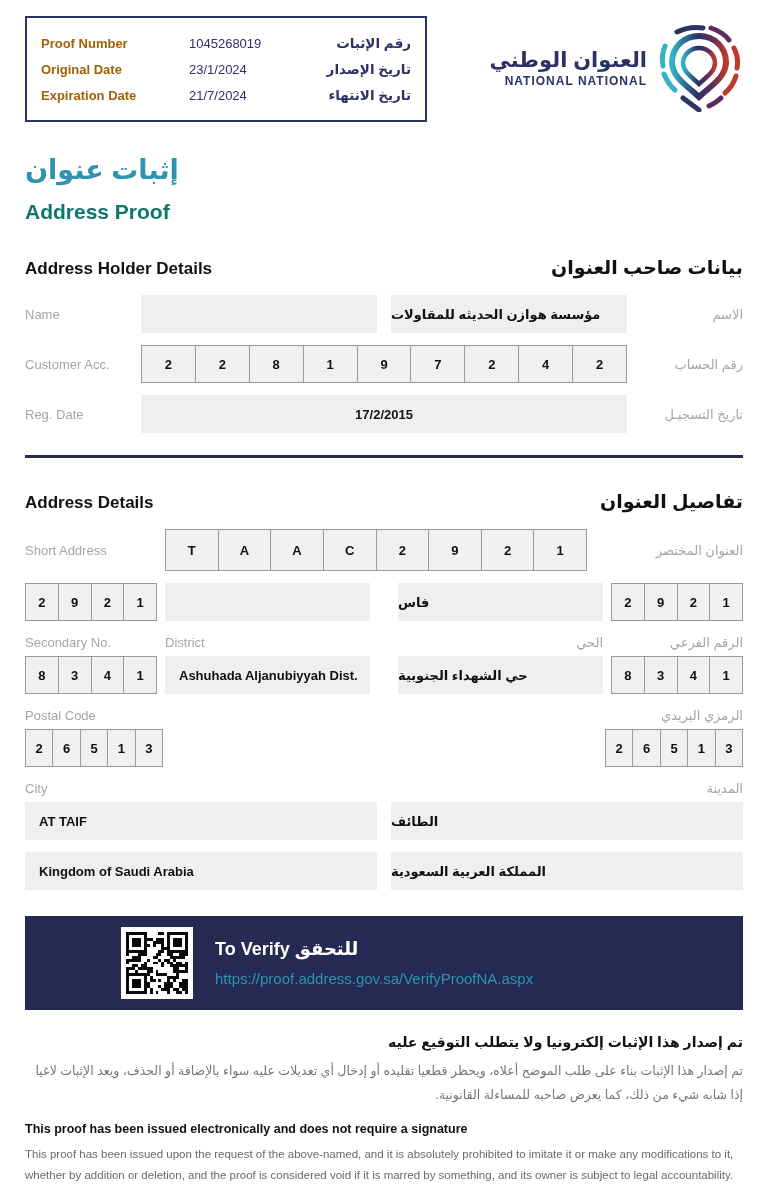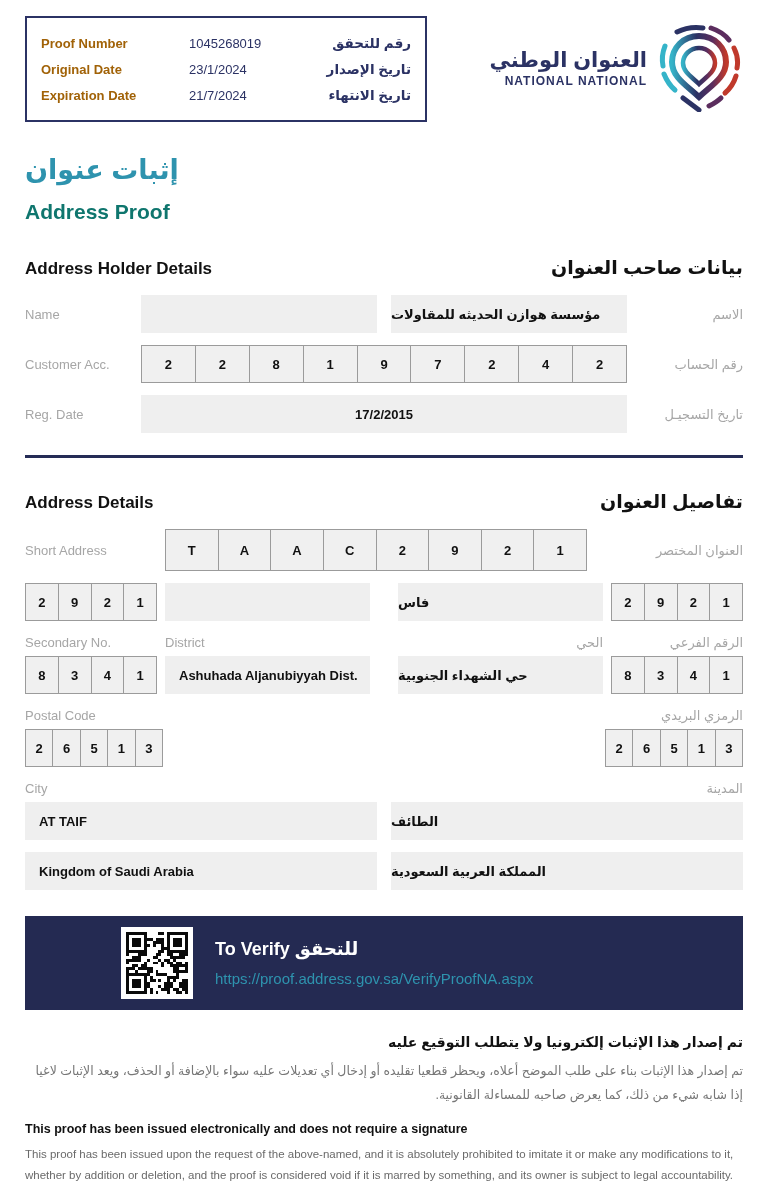--- a/index.html
+++ b/index.html
@@ -85,21 +85,21 @@
 </head>
 <body>
 
 <div class="page">
 
   <div class="header">
     <div class="proof-box">
       <div class="proof-row">
         <span class="proof-label-en">Proof Number</span>
         <span class="proof-value">1045268019</span>
-        <span class="proof-label-ar" dir="rtl">رقم للتحقق</span>
+        <span class="proof-label-ar" dir="rtl">رقم الإثبات</span>
       </div>
       <div class="proof-row">
         <span class="proof-label-en">Original Date</span>
         <span class="proof-value">23/1/2024</span>
         <span class="proof-label-ar" dir="rtl">تاريخ الإصدار</span>
       </div>
       <div class="proof-row">
         <span class="proof-label-en">Expiration Date</span>
         <span class="proof-value">21/7/2024</span>
         <span class="proof-label-ar" dir="rtl">تاريخ الانتهاء</span>

